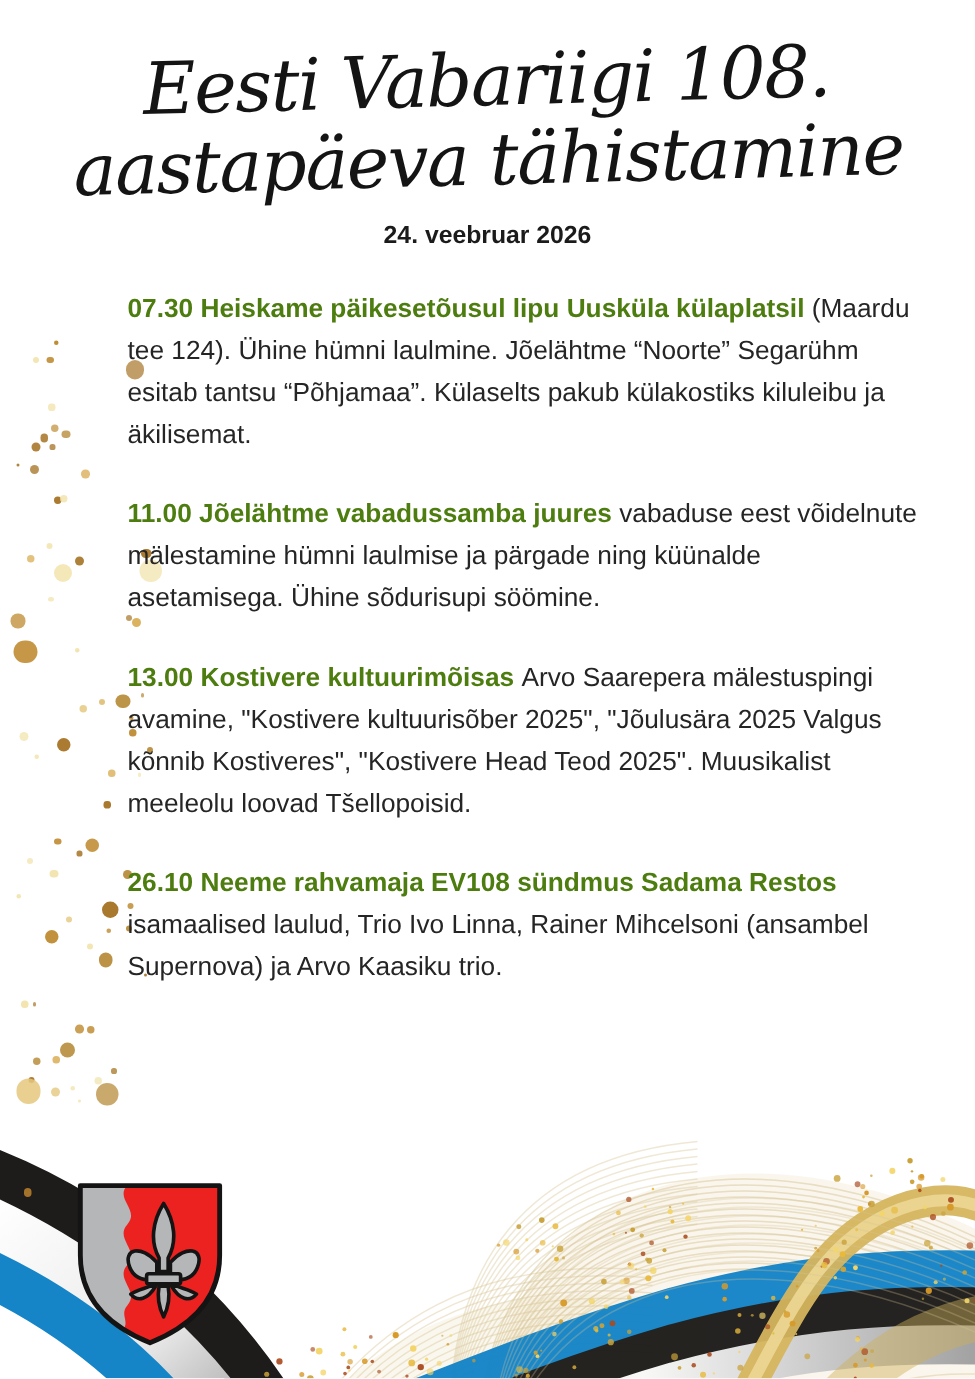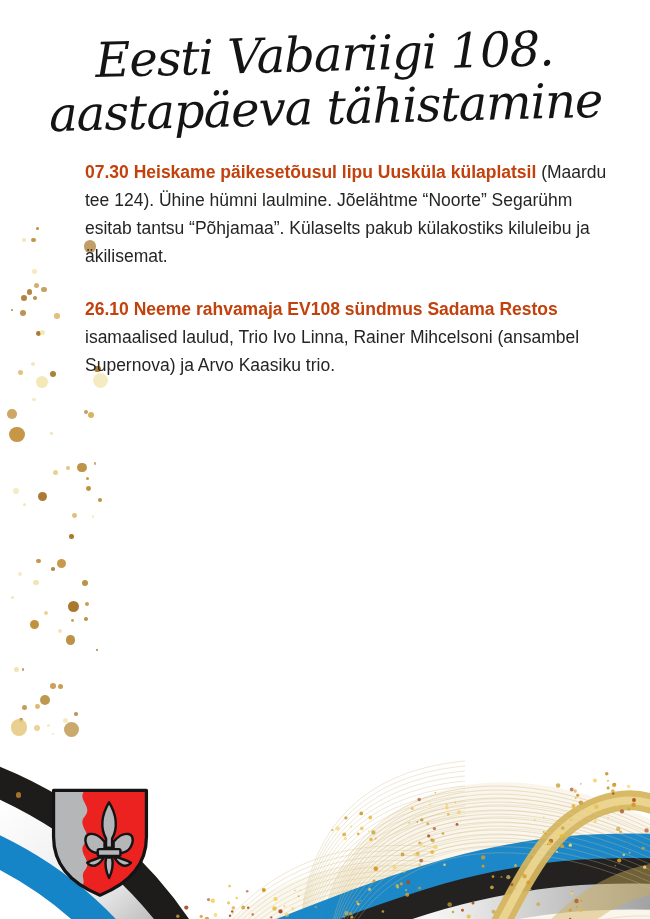--- a/index.html
+++ b/index.html
@@ -14,21 +14,21 @@
   .poster-header{position:relative;z-index:2;text-align:center;padding-top:28px;}
   .poster-title{
     margin:0;font-family:"DejaVu Serif","Liberation Serif",serif;font-style:italic;font-weight:500;
     color:#141414;font-size:48px;line-height:1.1;letter-spacing:-1px;transform:rotate(-1.5deg);
   }
   .poster-title .t-line{display:block;}
   .event-date{margin-top:14px;font-weight:bold;font-size:16.5px;color:#1b1b1b;}
   
   .schedule{position:relative;z-index:2;padding:24px 36px 0 85px;font-size:17.5px;line-height:1.6;color:#252525;}
   .event{margin:0 0 25px 0;}
-  .event strong{font-weight:700;color:#c2410c;}
+  .event strong{font-weight:700;color:#4d7c0f;}
   
   .footer-art{position:absolute;left:0;bottom:0;width:650px;height:240px;z-index:0;display:block;}
 </style>
 </head>
 <body>
 
 <div class="poster">
 
   <div class="confetti" id="confetti">
       <span class="dot" style="height: 4px; width: 4px; left: 85px; top: 601.8px; background: rgb(192, 141, 53); opacity: 0.86;"></span>
@@ -103,27 +103,30 @@
       <span class="dot" style="height: 2.9px; width: 2.9px; left: 91.6px; top: 515.2px; background: rgb(242, 228, 174); opacity: 0.71;"></span>
       <span class="dot" style="height: 4.6px; width: 4.6px; left: 31px; top: 237.5px; background: rgb(192, 141, 53); opacity: 0.91;"></span>
       <span class="dot" style="height: 3.1px; width: 3.1px; left: 86px; top: 476.6px; background: rgb(192, 141, 53); opacity: 0.89;"></span>
     </div>
 
   <header class="poster-header">
     <h1 class="poster-title">
       <span class="t-line">Eesti Vabariigi 108.</span>
       <span class="t-line">aastapäeva tähistamine</span>
     </h1>
+    <div class="event-date">24. veebruar 2026</div>
   </header>
 
   <main class="schedule" id="schedule-list">
     <p class="event"><strong class="ev-bold">07.30 Heiskame päikesetõusul lipu Uusküla külaplatsil </strong><span class="ev-rest">(Maardu tee 124). Ühine hümni laulmine. Jõelähtme “Noorte” Segarühm esitab tantsu “Põhjamaa”. Külaselts pakub külakostiks kiluleibu ja äkilisemat.</span></p>
 
-
-
+    <p class="event"><strong class="ev-bold">11.00  Jõelähtme vabadussamba juures </strong><span class="ev-rest">vabaduse eest võidelnute mälestamine hümni laulmise ja pärgade ning küünalde asetamisega. Ühine sõdurisupi söömine.</span></p>
+
+
+    <p class="event"><strong class="ev-bold">13.00 Kostivere kultuurimõisas </strong><span class="ev-rest">Arvo Saarepera mälestuspingi avamine, "Kostivere kultuurisõber 2025", "Jõulusära 2025 Valgus kõnnib Kostiveres", "Kostivere Head Teod 2025". Muusikalist meeleolu loovad Tšellopoisid.</span></p>
 
     <p class="event"><strong class="ev-bold">26.10 Neeme rahvamaja EV108 sündmus Sadama Restos </strong><span class="ev-rest">isamaalised laulud, Trio Ivo Linna, Rainer Mihcelsoni (ansambel Supernova) ja Arvo Kaasiku trio.</span></p>
   </main>
 
   <svg class="footer-art" viewBox="0 0 650 240" aria-hidden="true">
     <defs>
       <linearGradient id="silverL" x1="0" y1="0" x2="1" y2="1">
         <stop offset="0" stop-color="#ffffff"></stop>
         <stop offset="0.55" stop-color="#e9e9e9"></stop>
         <stop offset="1" stop-color="#8f8f8f"></stop>

